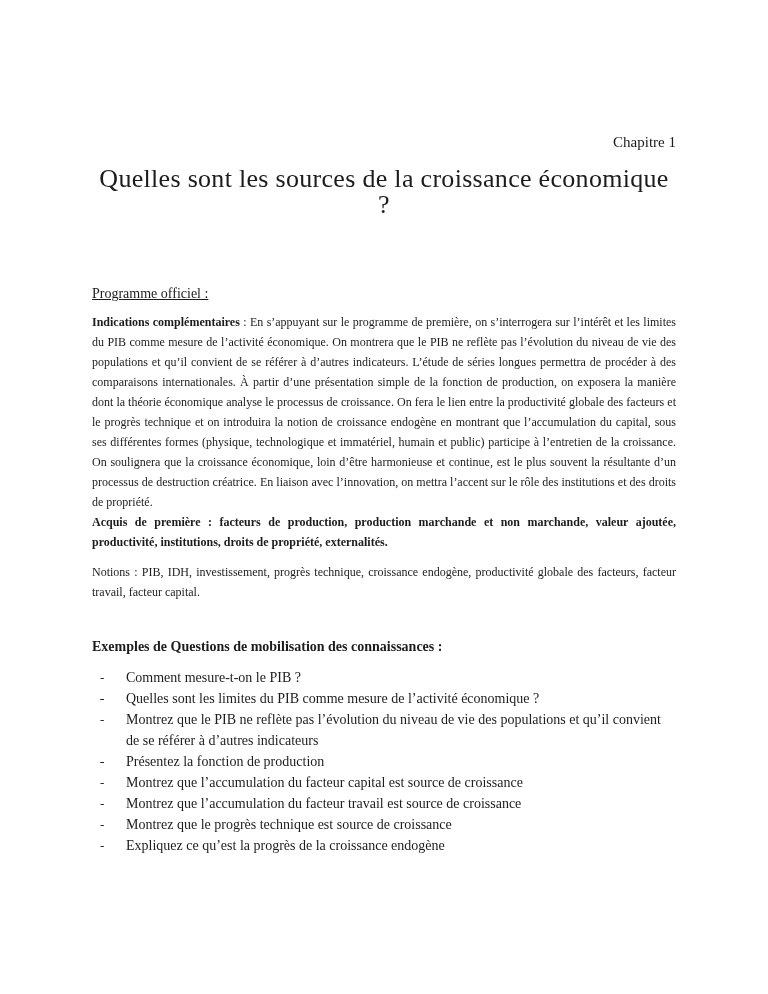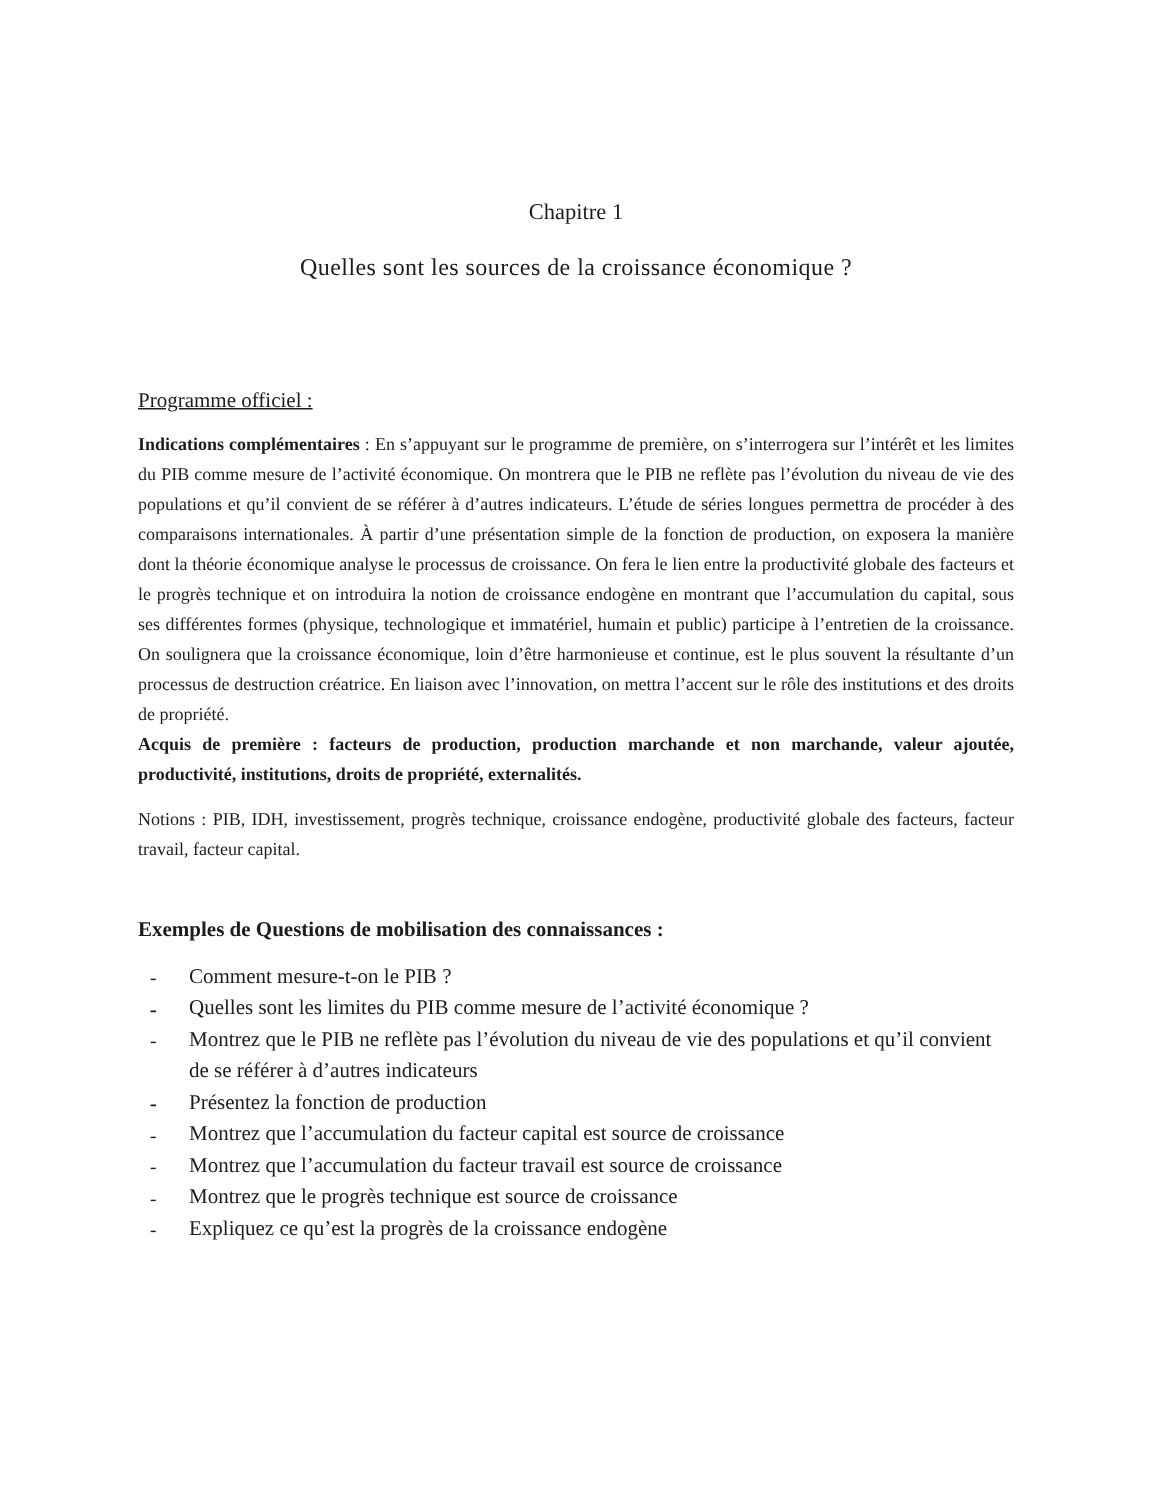--- a/index.html
+++ b/index.html
@@ -13,28 +13,28 @@
     color: #1c1c1c;
   }
   .content {
     position: absolute;
     left: 92px;
     top: 0;
     width: 584px;
   }
   .chapter {
     margin-top: 133px;
-    text-align: center;
+    text-align: right;
     font-size: 15px;
     line-height: 18px;
   }
   .doc-title {
     margin: 15px 0 0 0;
     text-align: center;
-    font-size: 16px;
+    font-size: 26px;
     line-height: 26px;
     font-weight: 400;
     letter-spacing: 0.3px;
   }
   .prog-heading {
     margin-top: 66px;
     font-size: 14px;
     line-height: 20px;
     text-decoration: underline;
   }

